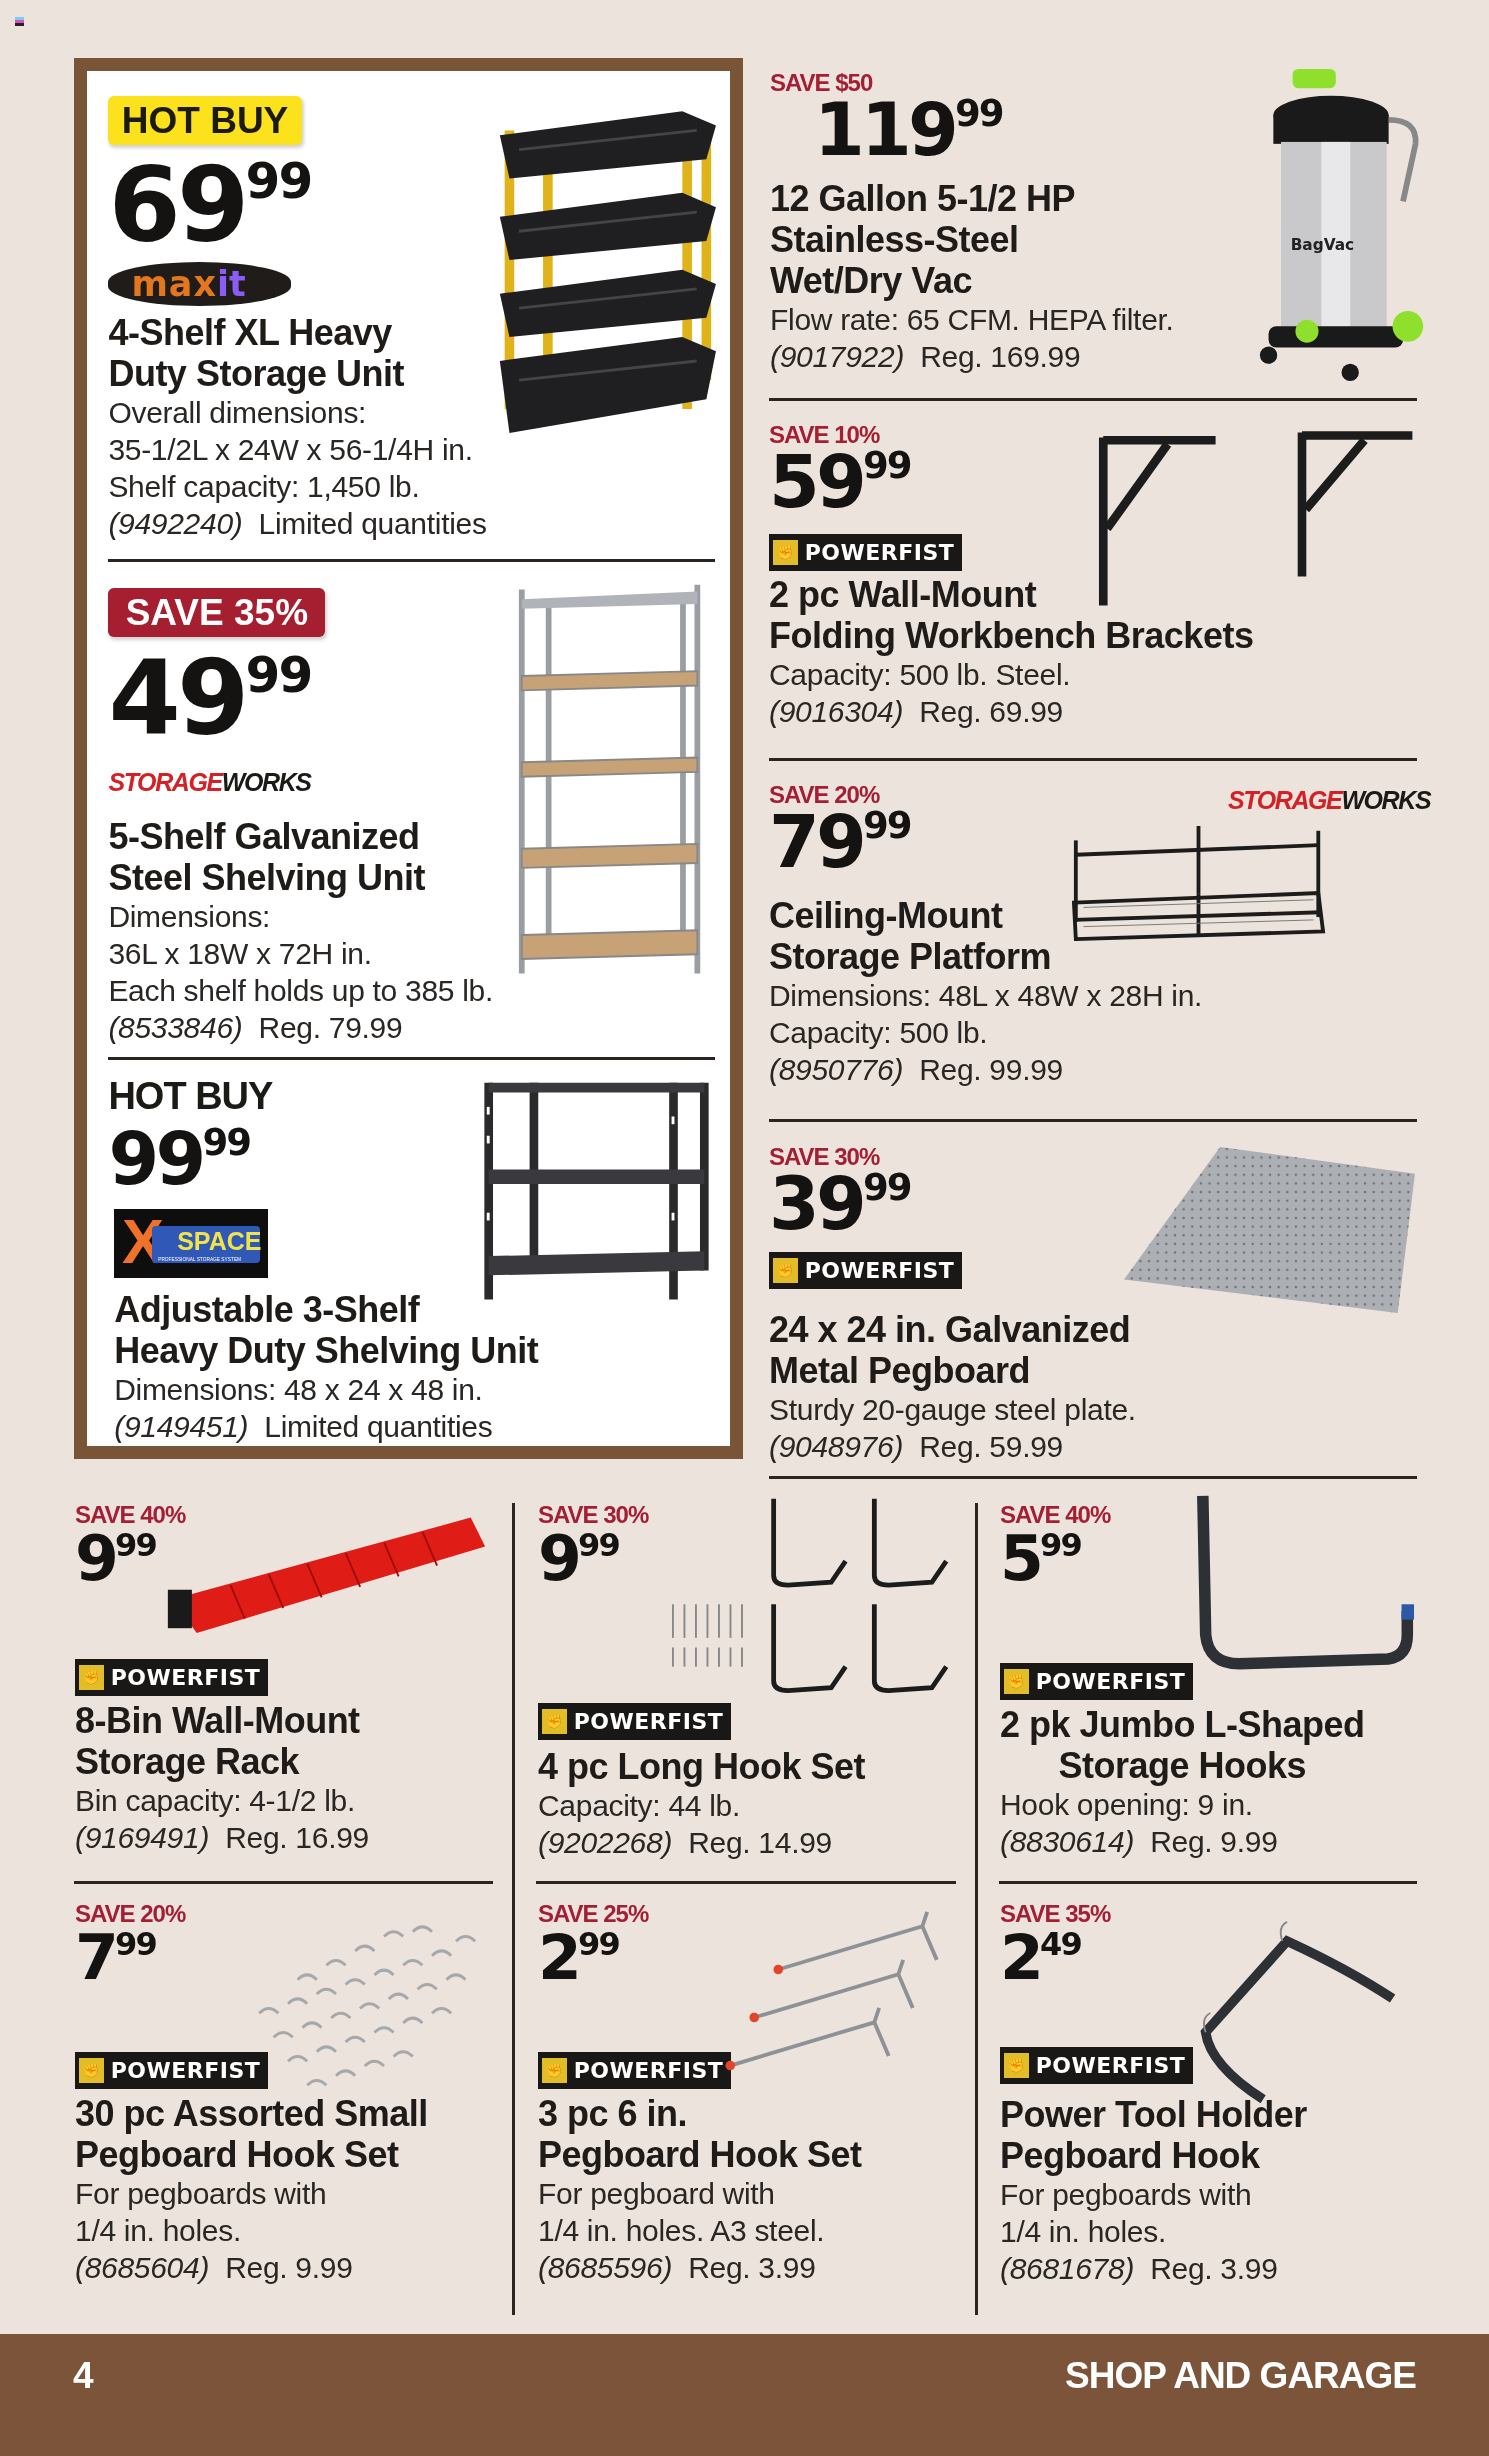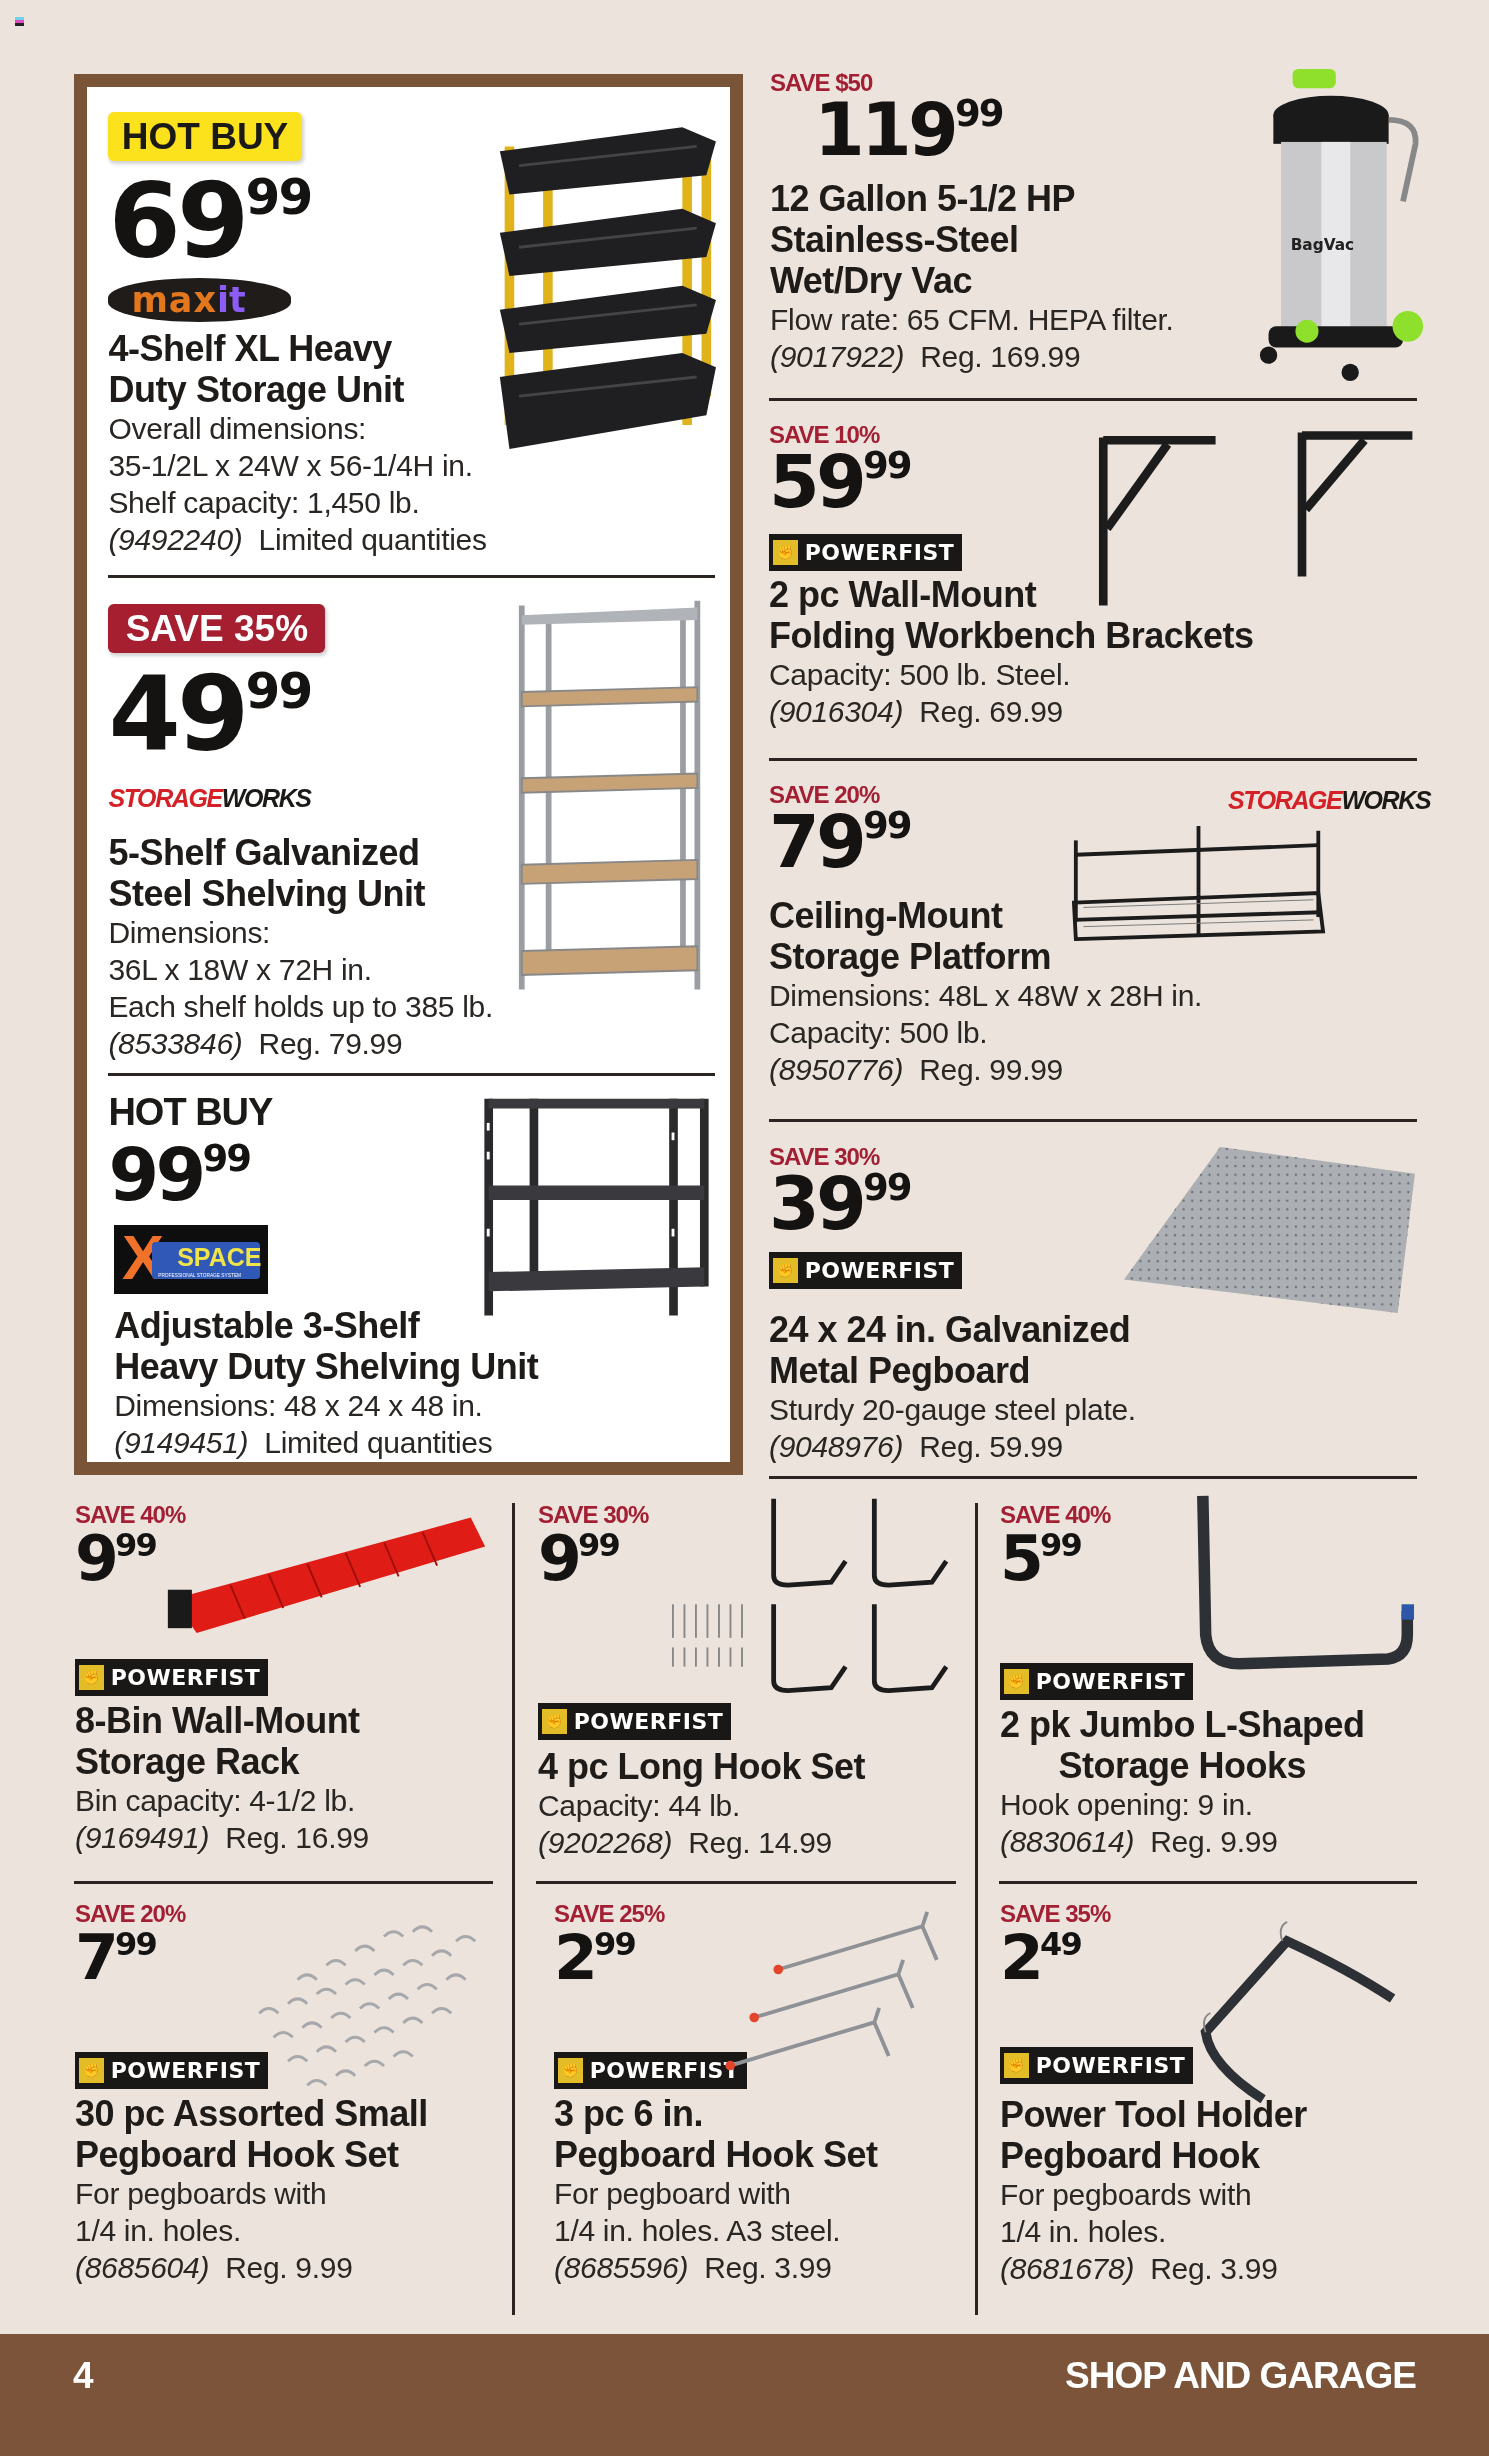--- a/index.html
+++ b/index.html
@@ -2,21 +2,21 @@
 <html><head>
 <meta charset="utf-8">
 <style>
   * { box-sizing: border-box; margin: 0; padding: 0; }
   html, body { width: 1489px; height: 2456px; overflow: hidden; }
   body { background: #ece4dc; font-family: "Liberation Sans", sans-serif; color: #1e1b19; position: relative; }
 
   .corner-mark { position: absolute; left: 15.4px; top: 17.3px; width: 8.6px; height: 8.6px; }
   .corner-mark i { display:block; height:2.9px; }
 
-  .frame { position: absolute; left: 74px; top: 74px; width: 669px; height: 1401px; background: #7a5437; padding: 13.4px; }
+  .frame { position: absolute; left: 74px; top: 58px; width: 669px; height: 1401px; background: #7a5437; padding: 13.4px; }
   .frame-inner { background: #fff; width: 100%; height: 100%; position: relative; }
 
   .abs { position: absolute; }
   .save { color: #a31f34; font-weight: bold; font-size: 24px; letter-spacing: -1px; line-height: 1; font-family: "Liberation Sans", sans-serif; }
   .price { font-weight: 900; font-family: "DejaVu Sans", sans-serif; color: #151311; line-height: 1; display:flex; align-items:flex-start; letter-spacing:-3.8px; }
   .price .main { font-weight: bold; }
   .price .cents { font-weight: bold; letter-spacing: -1.9px; }
   .price.lg .main { font-size: 104px; }
   .price.lg .cents { font-size: 50px; margin-top: 3.8px; }
   .price.md .main { font-size: 73px; }
@@ -480,21 +480,21 @@
       <path d="M160 145 q10 -10 20 0"></path>
     <path d="M150 20 q10 -10 20 0"></path>
       <path d="M180 15 q10 -10 20 0"></path>
       <path d="M120 35 q10 -10 20 0"></path>
       <path d="M90 50 q10 -10 20 0"></path>
       <path d="M60 65 q10 -10 20 0"></path>
       <path d="M225 25 q10 -10 20 0"></path>
   </g>
 </svg>
 
-<div class="abs" style="left:554px; top:1902px;">
+<div class="abs" style="left:538px; top:1902px;">
   <div class="save">SAVE 25%</div>
   <div class="price sm">
       <span class="main">2</span>
       <span class="cents">99</span>
     </div>
   <div class="pf-logo" style="margin-top:63px;">
       <span class="fist">✊</span>
       <span class="txt">POWERFIST</span>
     </div>
   <div class="title" style="margin-top:3.8px;">

